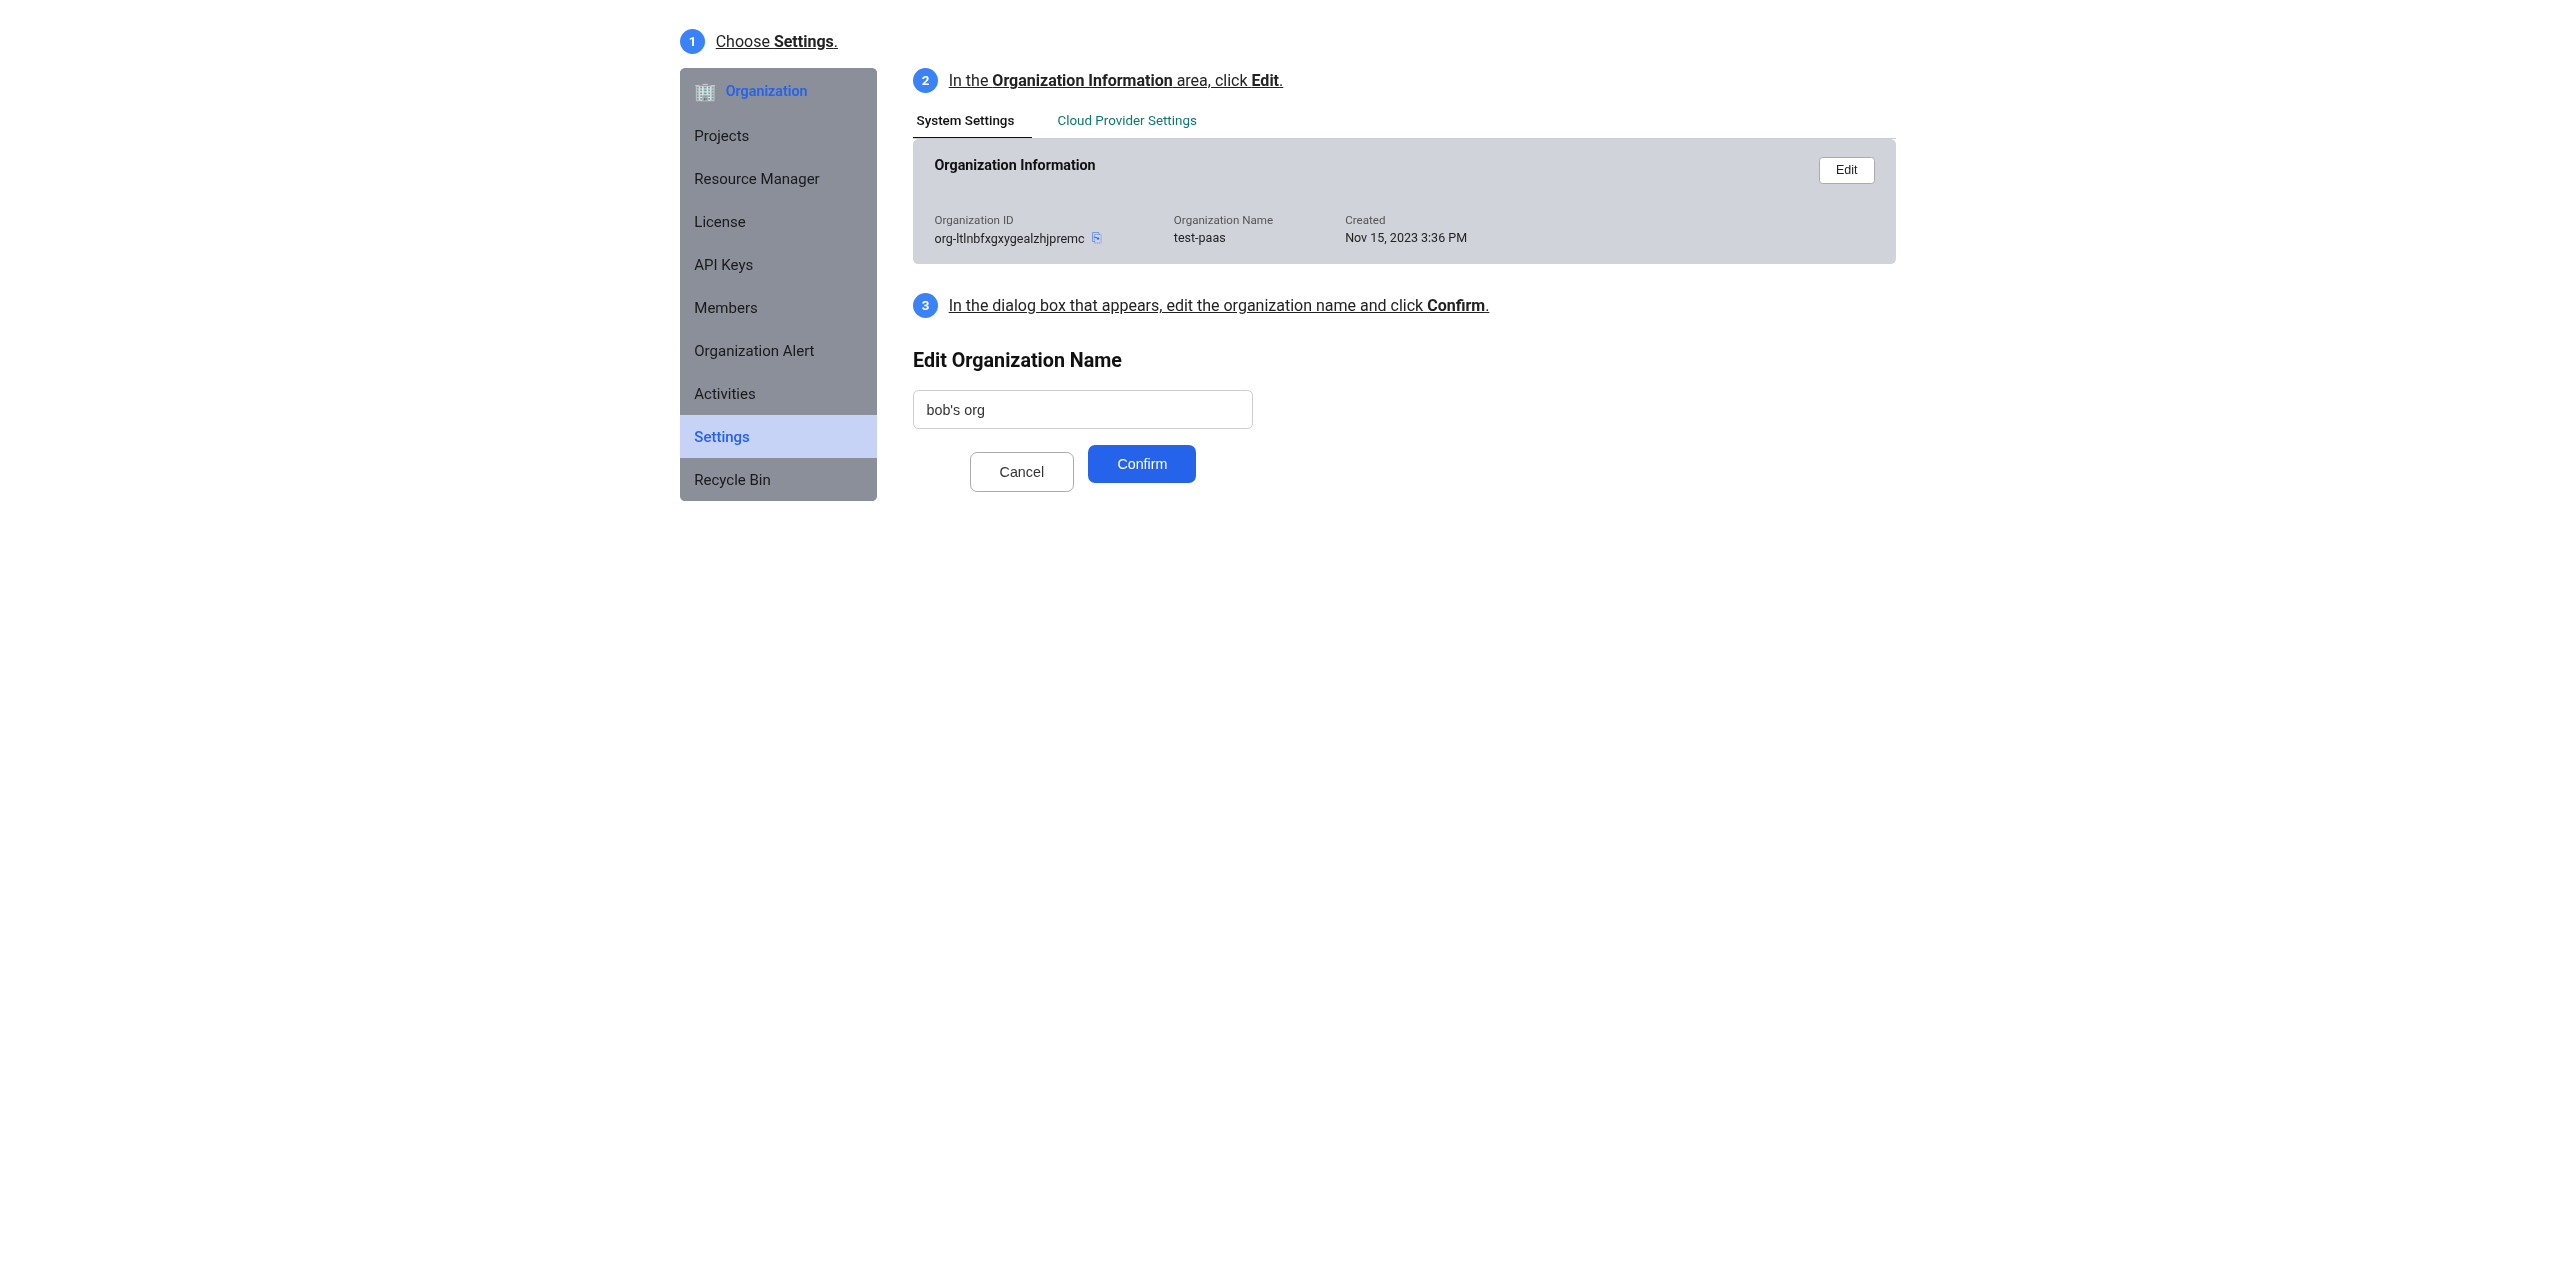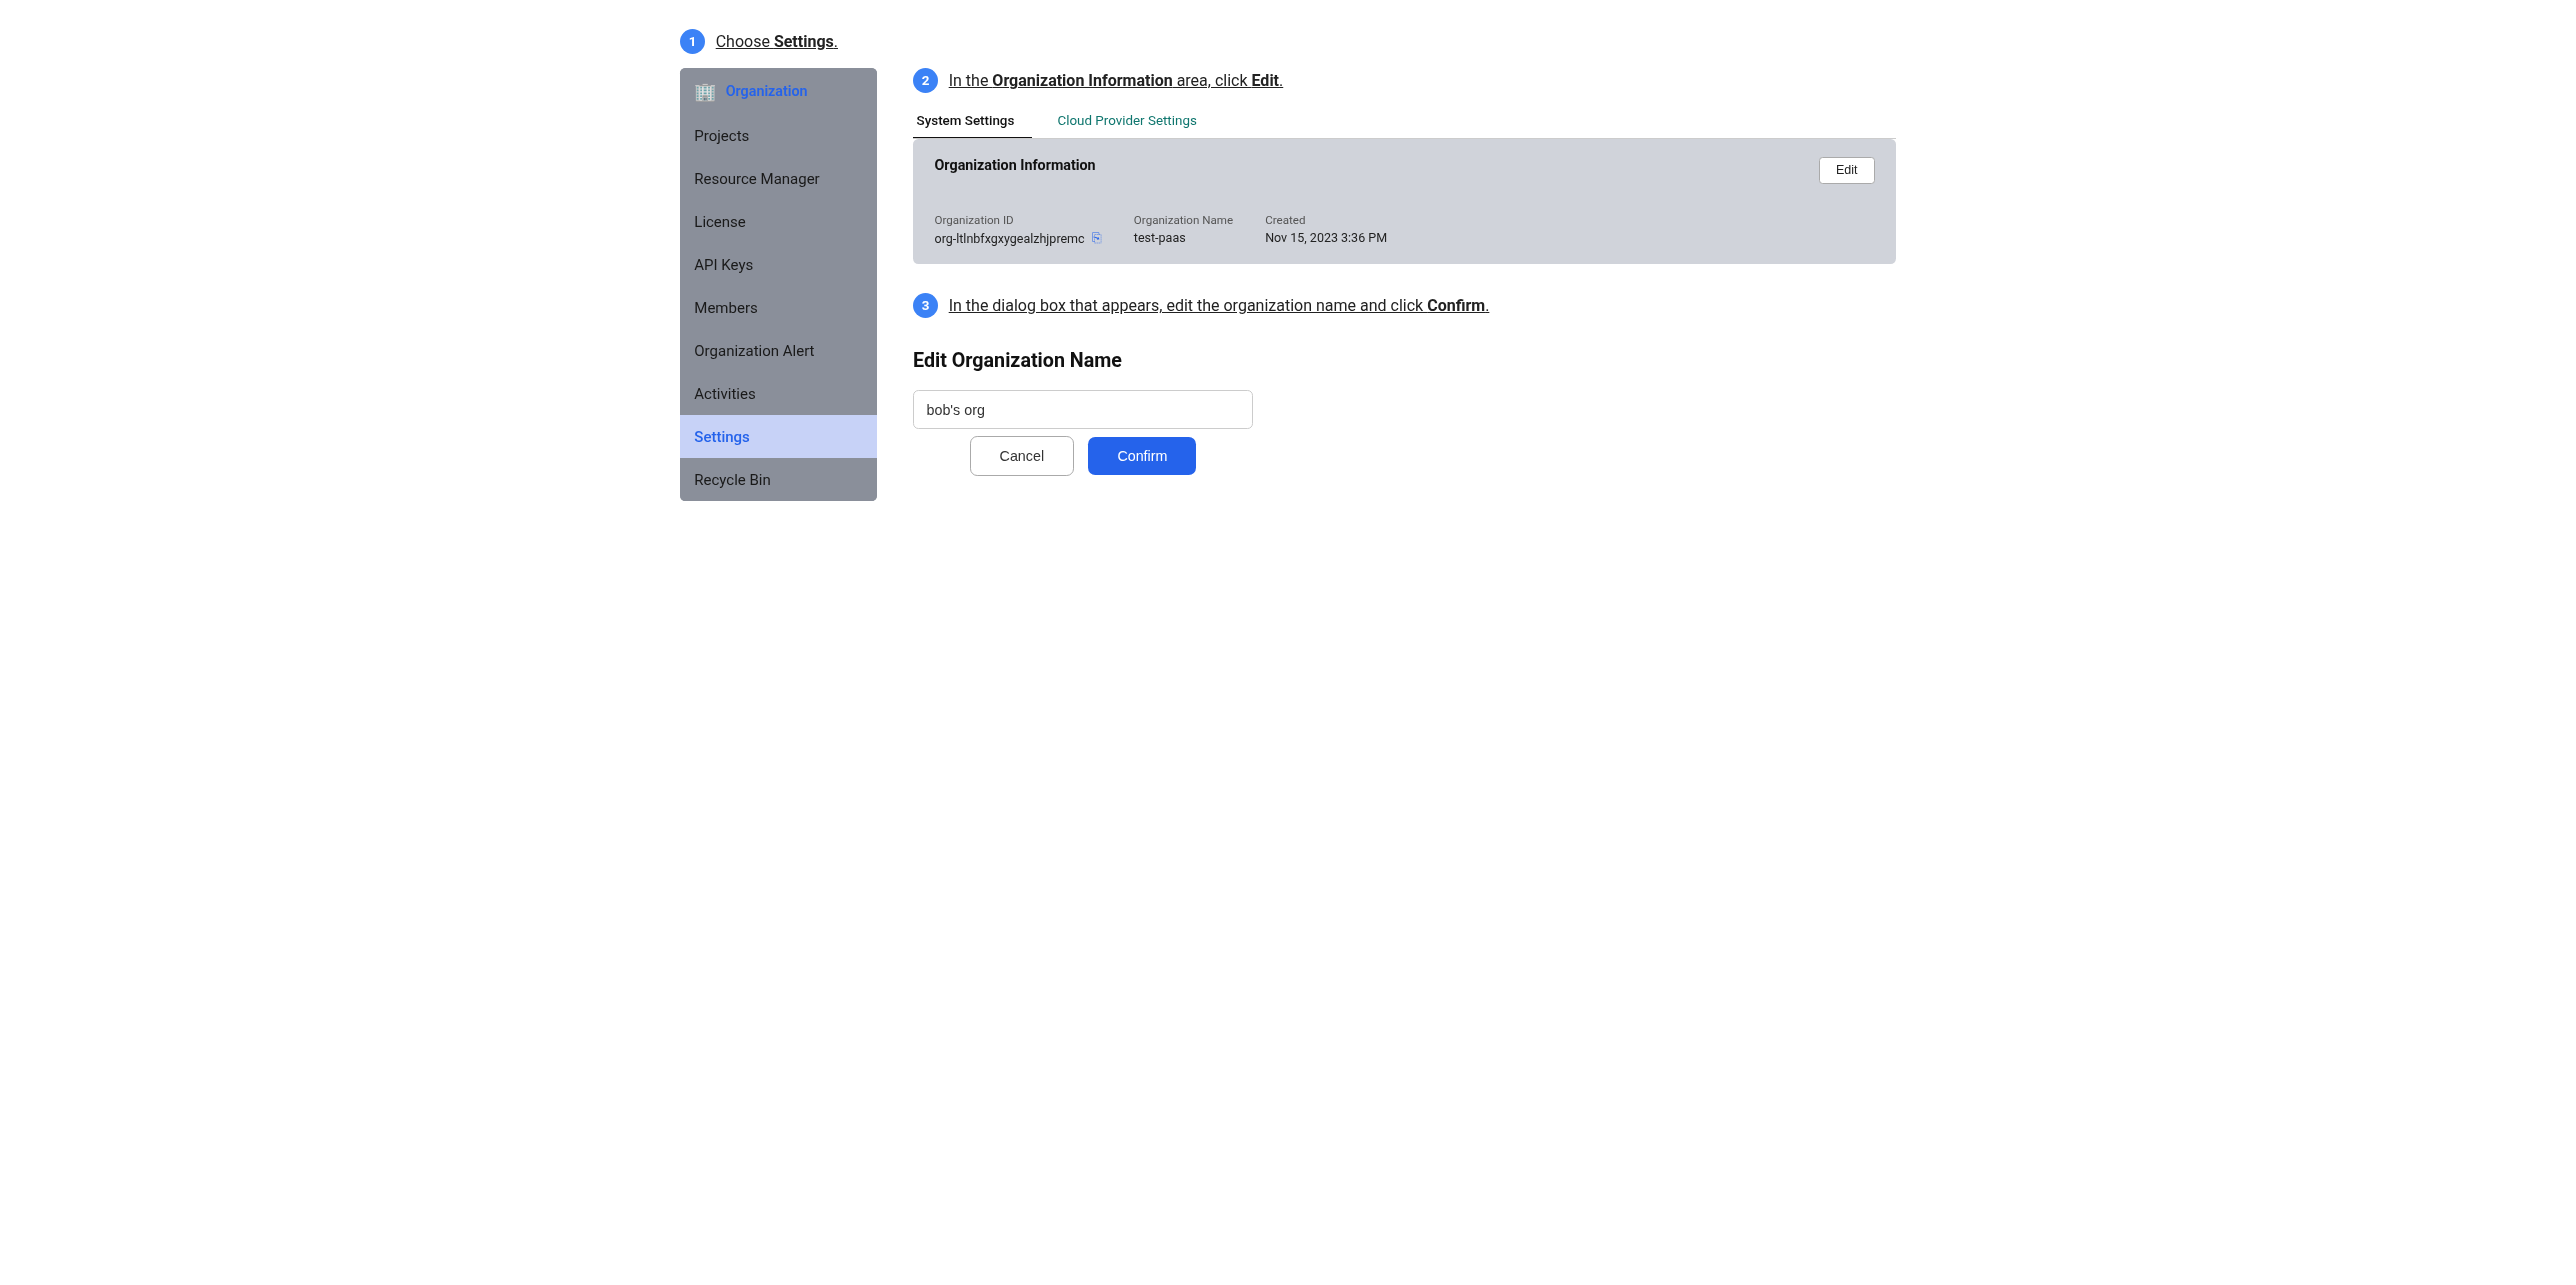--- a/index.html
+++ b/index.html
@@ -148,21 +148,21 @@
       padding: 5.4px 16px;
       border: 0.9px solid #aaa;
       background: white;
       border-radius: 3.6px;
       font-size: 12.5px;
       cursor: pointer;
       color: #222;
     }
     .org-info-fields {
       display: flex;
-      gap: 32px;
+      gap: 72px;
       align-items: flex-start;
       margin-top: 29px;
     }
     .org-field label {
       font-size: 11.6px;
       color: #555;
       display: block;
       margin-bottom: 3.6px;
     }
     .org-field-value {
@@ -211,20 +211,21 @@
       margin-top: 7.2px;
     }
     .cancel-btn {
       padding: 10.7px 29px;
       border: 0.9px solid #aaa;
       background: white;
       border-radius: 7.2px;
       font-size: 14.3px;
       cursor: pointer;
       color: #333;
+      margin-top: 16px;
     }
     .confirm-btn {
       padding: 10.7px 29px;
       border: none;
       background: #2563eb;
       border-radius: 7.2px;
       font-size: 14.3px;
       cursor: pointer;
       color: white;
       font-weight: 500;

